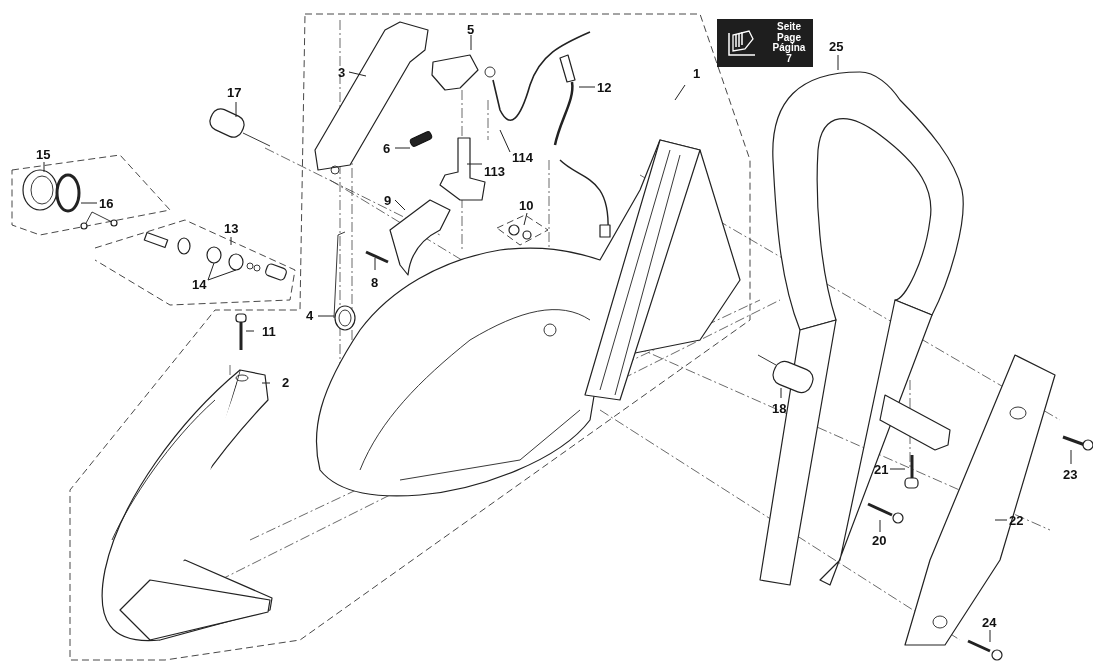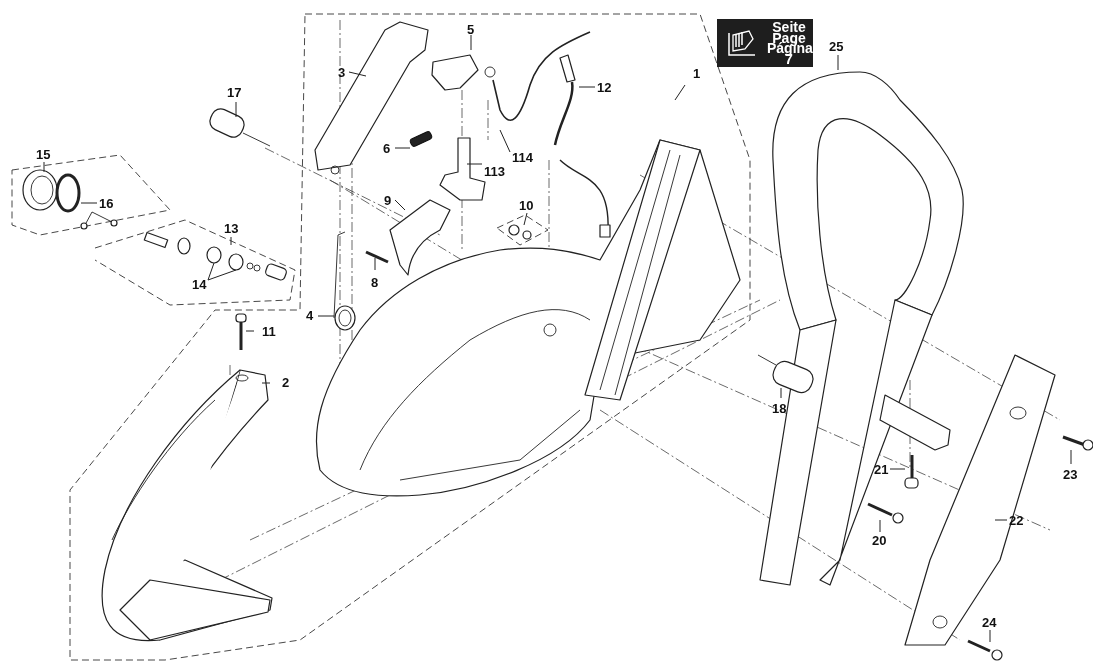--- a/index.html
+++ b/index.html
@@ -9,21 +9,21 @@
   .lbl { font-family:"Liberation Sans", sans-serif; font-weight:bold; font-size:13px; fill:#111; }
   .part { fill:#fff; stroke:#222; stroke-width:1.2; stroke-linejoin:round; }
   .thin { fill:none; stroke:#222; stroke-width:0.9; }
   .dash { fill:none; stroke:#333; stroke-width:0.9; stroke-dasharray:7 4; }
   .dashdot { fill:none; stroke:#444; stroke-width:0.8; stroke-dasharray:10 3 2 3; }
   .lead { stroke:#222; stroke-width:1; }
   .dark { fill:#222; stroke:#111; stroke-width:1; }
   #page-ref { position:absolute; left:717px; top:19px; width:96px; height:48px;
               background:#1e1e1e; color:#fff; }
   #page-ref .txt { position:absolute; left:50px; top:3px; width:44px; text-align:center;
-                   font-size:14px; font-weight:bold; line-height:10.5px; }
+                   font-size:10px; font-weight:bold; line-height:10.5px; }
   #page-ref .ico { position:absolute; left:6px; top:6px; width:36px; height:36px; }
 </style>
 </head>
 <body>
 
 <svg id="canvas" viewBox="0 0 1093 666" xmlns="http://www.w3.org/2000/svg">
 
   <g>
     <polyline class="dash" points="305,14 700,14 750,160 750,320 300,640 165,660 70,660 70,490 215,310 300,310 305,14"></polyline>
     <polyline class="dash" points="12,170 120,155 170,210 40,235 12,225 12,170"></polyline>

